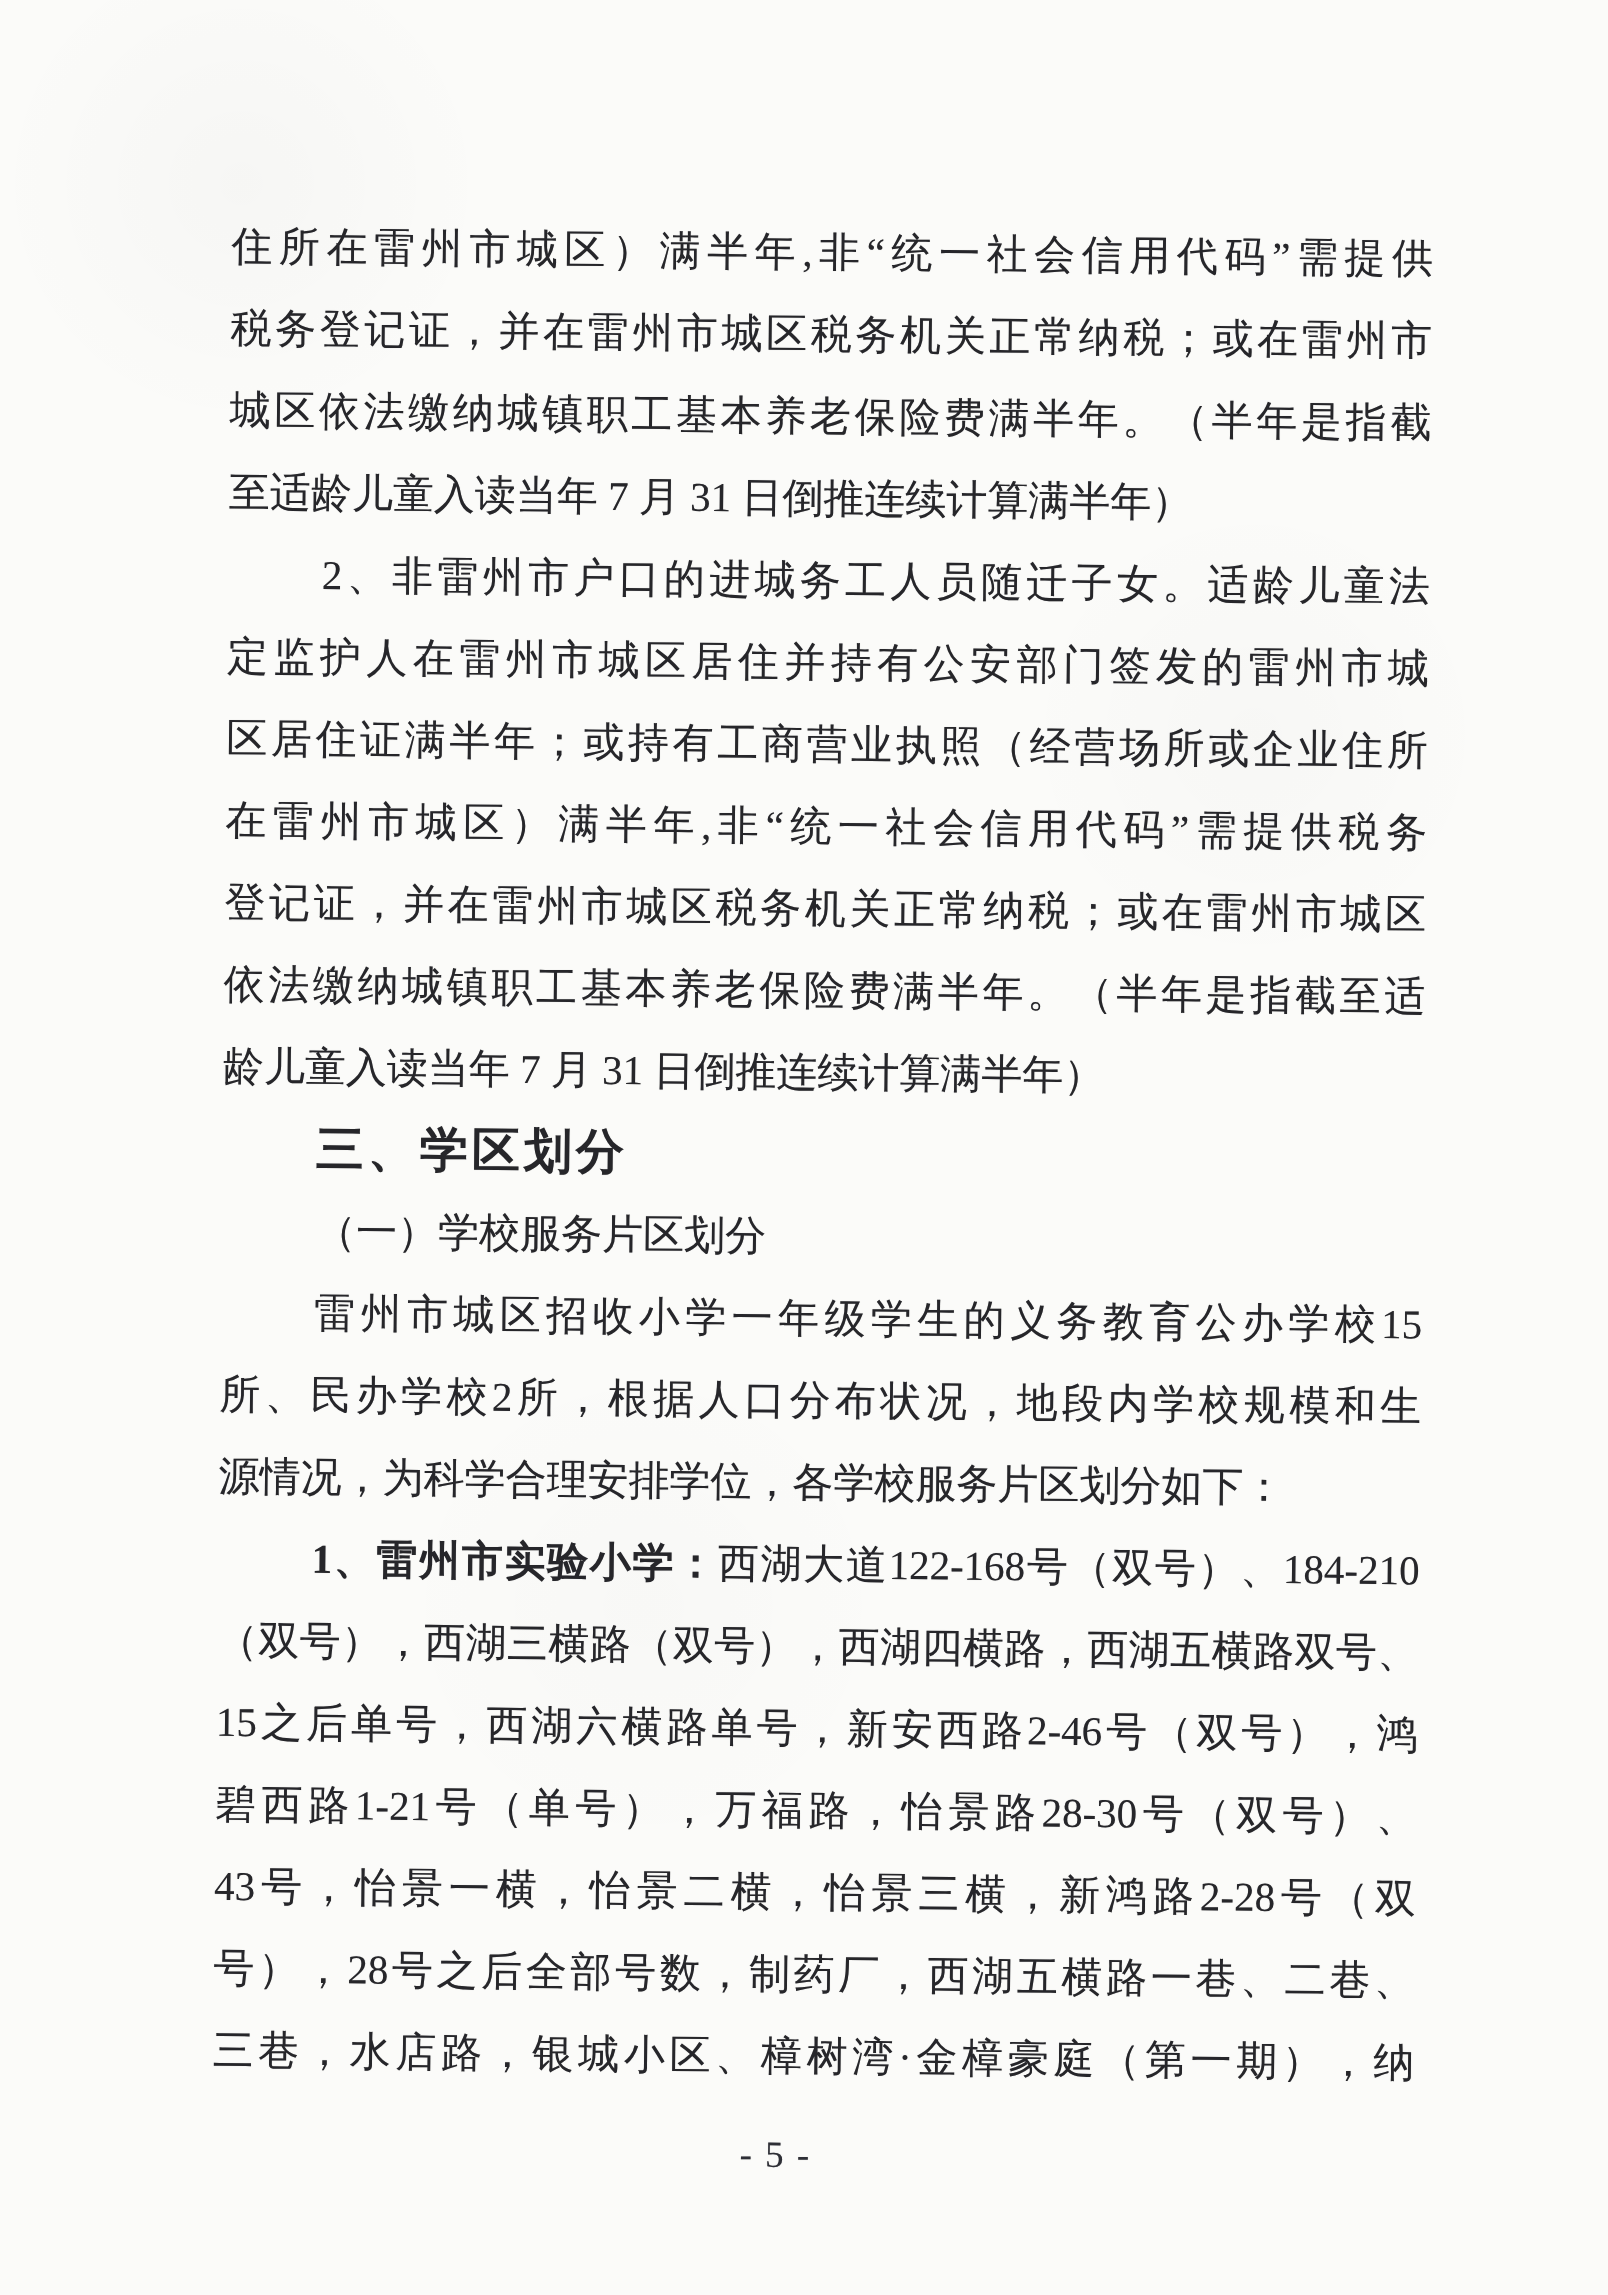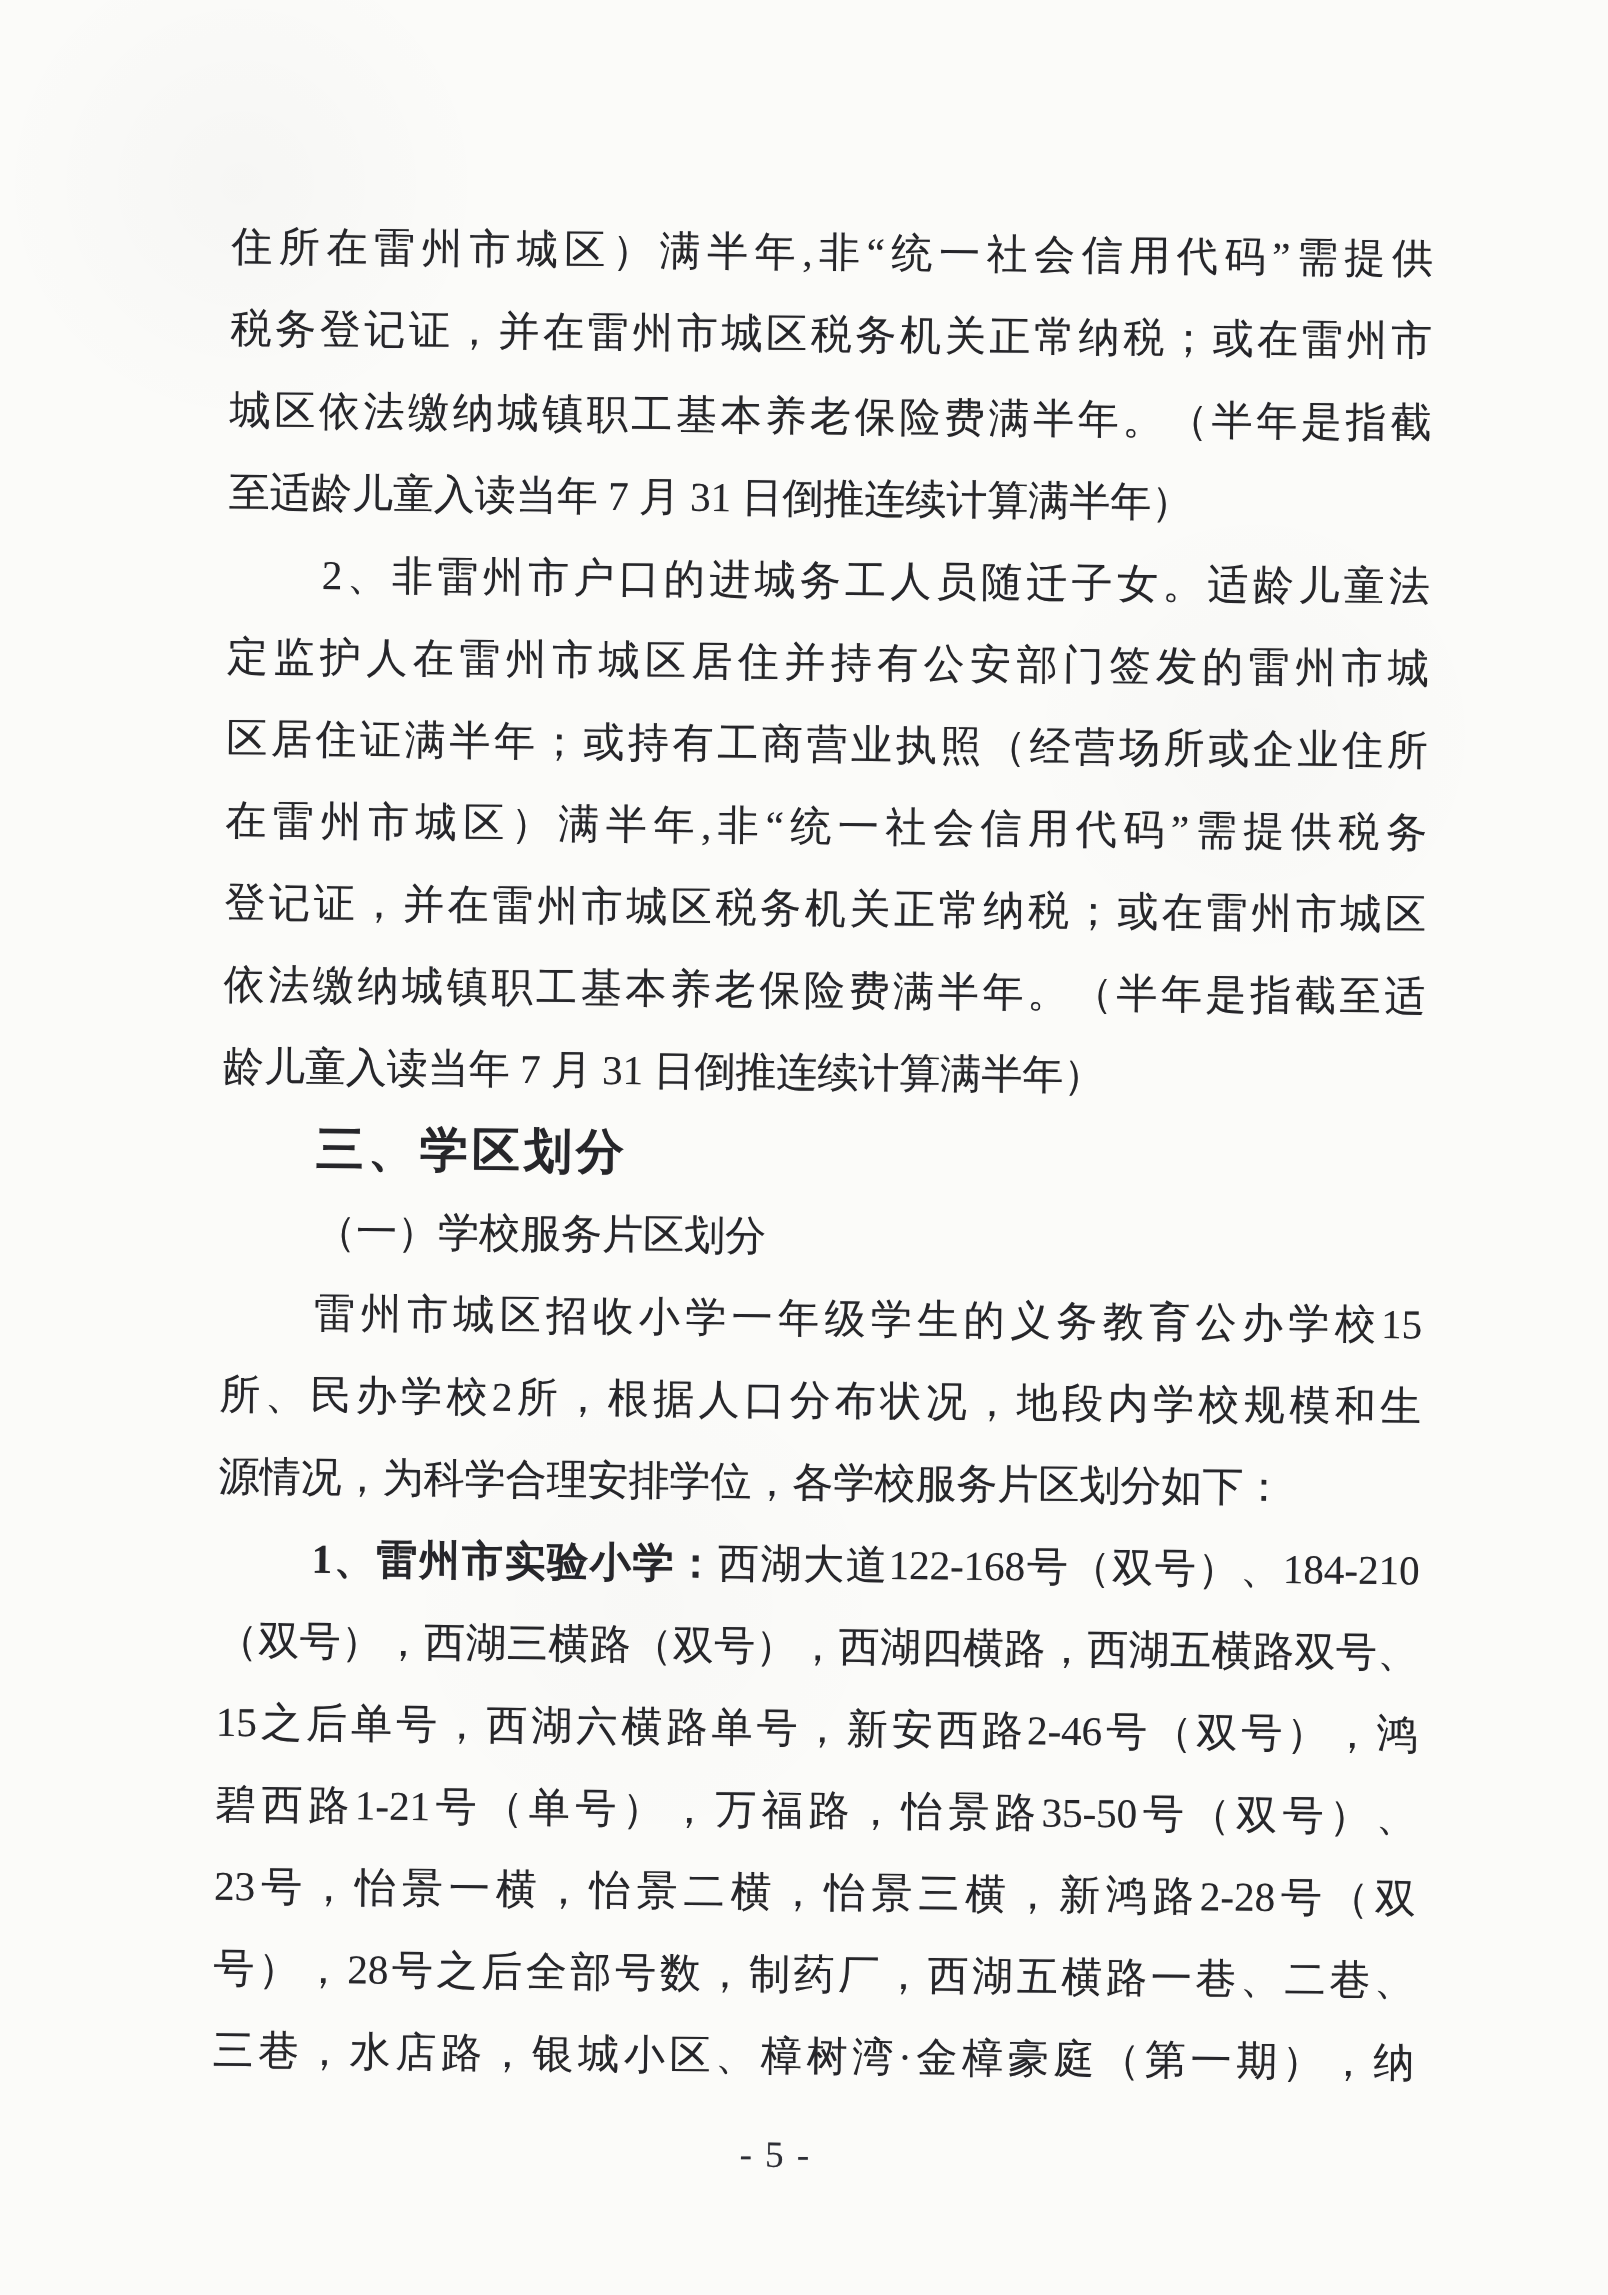--- a/index.html
+++ b/index.html
@@ -71,21 +71,21 @@
     <p class="line flexline"><span>依</span><span>法</span><span>缴</span><span>纳</span><span>城</span><span>镇</span><span>职</span><span>工</span><span>基</span><span>本</span><span>养</span><span>老</span><span>保</span><span>险</span><span>费</span><span>满</span><span>半</span><span>年</span><span>。</span><span>（</span><span>半</span><span>年</span><span>是</span><span>指</span><span>截</span><span>至</span><span>适</span></p>
     <p class="line">龄儿童入读当年 7 月 31 日倒推连续计算满半年）</p>
     <p class="line indent hei">三、学区划分</p>
     <p class="line indent">（一）学校服务片区划分</p>
     <p class="line indent flexline"><span>雷</span><span>州</span><span>市</span><span>城</span><span>区</span><span>招</span><span>收</span><span>小</span><span>学</span><span>一</span><span>年</span><span>级</span><span>学</span><span>生</span><span>的</span><span>义</span><span>务</span><span>教</span><span>育</span><span>公</span><span>办</span><span>学</span><span>校</span><span>15</span></p>
     <p class="line flexline"><span>所</span><span>、</span><span>民</span><span>办</span><span>学</span><span>校</span><span>2</span><span>所</span><span>，</span><span>根</span><span>据</span><span>人</span><span>口</span><span>分</span><span>布</span><span>状</span><span>况</span><span>，</span><span>地</span><span>段</span><span>内</span><span>学</span><span>校</span><span>规</span><span>模</span><span>和</span><span>生</span></p>
     <p class="line">源情况，为科学合理安排学位，各学校服务片区划分如下：</p>
     <p class="line indent flexline"><span class="bold">1</span><span class="bold">、</span><span class="bold">雷</span><span class="bold">州</span><span class="bold">市</span><span class="bold">实</span><span class="bold">验</span><span class="bold">小</span><span class="bold">学</span><span class="bold">：</span><span>西</span><span>湖</span><span>大</span><span>道</span><span>122-168</span><span>号</span><span>（</span><span>双</span><span>号</span><span>）</span><span>、</span><span>184-210</span></p>
     <p class="line flexline"><span>（</span><span>双</span><span>号</span><span>）</span><span>，</span><span>西</span><span>湖</span><span>三</span><span>横</span><span>路</span><span>（</span><span>双</span><span>号</span><span>）</span><span>，</span><span>西</span><span>湖</span><span>四</span><span>横</span><span>路</span><span>，</span><span>西</span><span>湖</span><span>五</span><span>横</span><span>路</span><span>双</span><span>号</span><span>、</span></p>
     <p class="line flexline"><span>15</span><span>之</span><span>后</span><span>单</span><span>号</span><span>，</span><span>西</span><span>湖</span><span>六</span><span>横</span><span>路</span><span>单</span><span>号</span><span>，</span><span>新</span><span>安</span><span>西</span><span>路</span><span>2-46</span><span>号</span><span>（</span><span>双</span><span>号</span><span>）</span><span>，</span><span>鸿</span></p>
-    <p class="line flexline"><span>碧</span><span>西</span><span>路</span><span>1-21</span><span>号</span><span>（</span><span>单</span><span>号</span><span>）</span><span>，</span><span>万</span><span>福</span><span>路</span><span>，</span><span>怡</span><span>景</span><span>路</span><span>35-50</span><span>号</span><span>（</span><span>双</span><span>号</span><span>）</span><span>、</span></p>
-    <p class="line flexline"><span>23</span><span>号</span><span>，</span><span>怡</span><span>景</span><span>一</span><span>横</span><span>，</span><span>怡</span><span>景</span><span>二</span><span>横</span><span>，</span><span>怡</span><span>景</span><span>三</span><span>横</span><span>，</span><span>新</span><span>鸿</span><span>路</span><span>2-28</span><span>号</span><span>（</span><span>双</span></p>
+    <p class="line flexline"><span>碧</span><span>西</span><span>路</span><span>1-21</span><span>号</span><span>（</span><span>单</span><span>号</span><span>）</span><span>，</span><span>万</span><span>福</span><span>路</span><span>，</span><span>怡</span><span>景</span><span>路</span><span>28-30</span><span>号</span><span>（</span><span>双</span><span>号</span><span>）</span><span>、</span></p>
+    <p class="line flexline"><span>43</span><span>号</span><span>，</span><span>怡</span><span>景</span><span>一</span><span>横</span><span>，</span><span>怡</span><span>景</span><span>二</span><span>横</span><span>，</span><span>怡</span><span>景</span><span>三</span><span>横</span><span>，</span><span>新</span><span>鸿</span><span>路</span><span>2-28</span><span>号</span><span>（</span><span>双</span></p>
     <p class="line flexline"><span>号</span><span>）</span><span>，</span><span>28</span><span>号</span><span>之</span><span>后</span><span>全</span><span>部</span><span>号</span><span>数</span><span>，</span><span>制</span><span>药</span><span>厂</span><span>，</span><span>西</span><span>湖</span><span>五</span><span>横</span><span>路</span><span>一</span><span>巷</span><span>、</span><span>二</span><span>巷</span><span>、</span></p>
     <p class="line flexline"><span>三</span><span>巷</span><span>，</span><span>水</span><span>店</span><span>路</span><span>，</span><span>银</span><span>城</span><span>小</span><span>区</span><span>、</span><span>樟</span><span>树</span><span>湾</span><span>·</span><span>金</span><span>樟</span><span>豪</span><span>庭</span><span>（</span><span>第</span><span>一</span><span>期</span><span>）</span><span>，</span><span>纳</span></p>
 
     <div class="pageno">- 5 -</div>
   </div>
 </div>
 
 
 </body></html>

